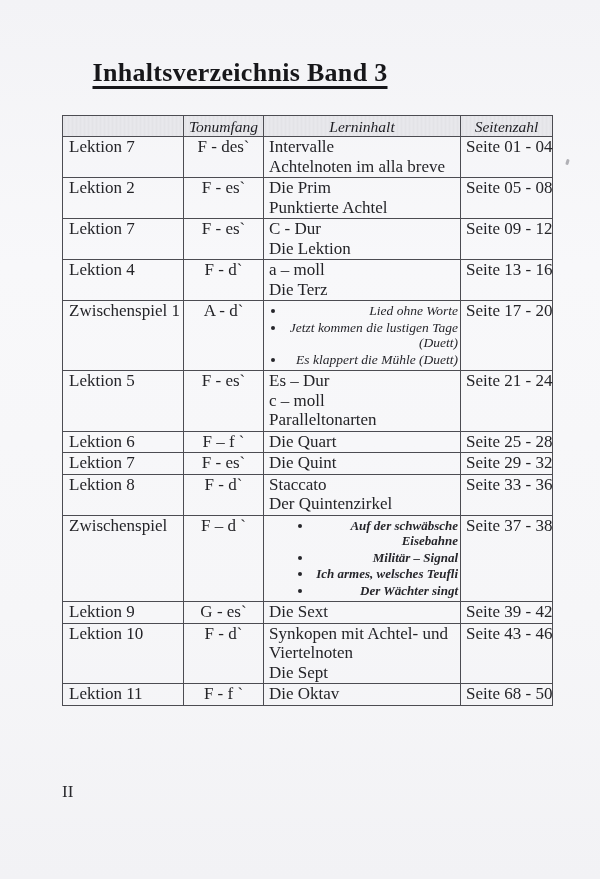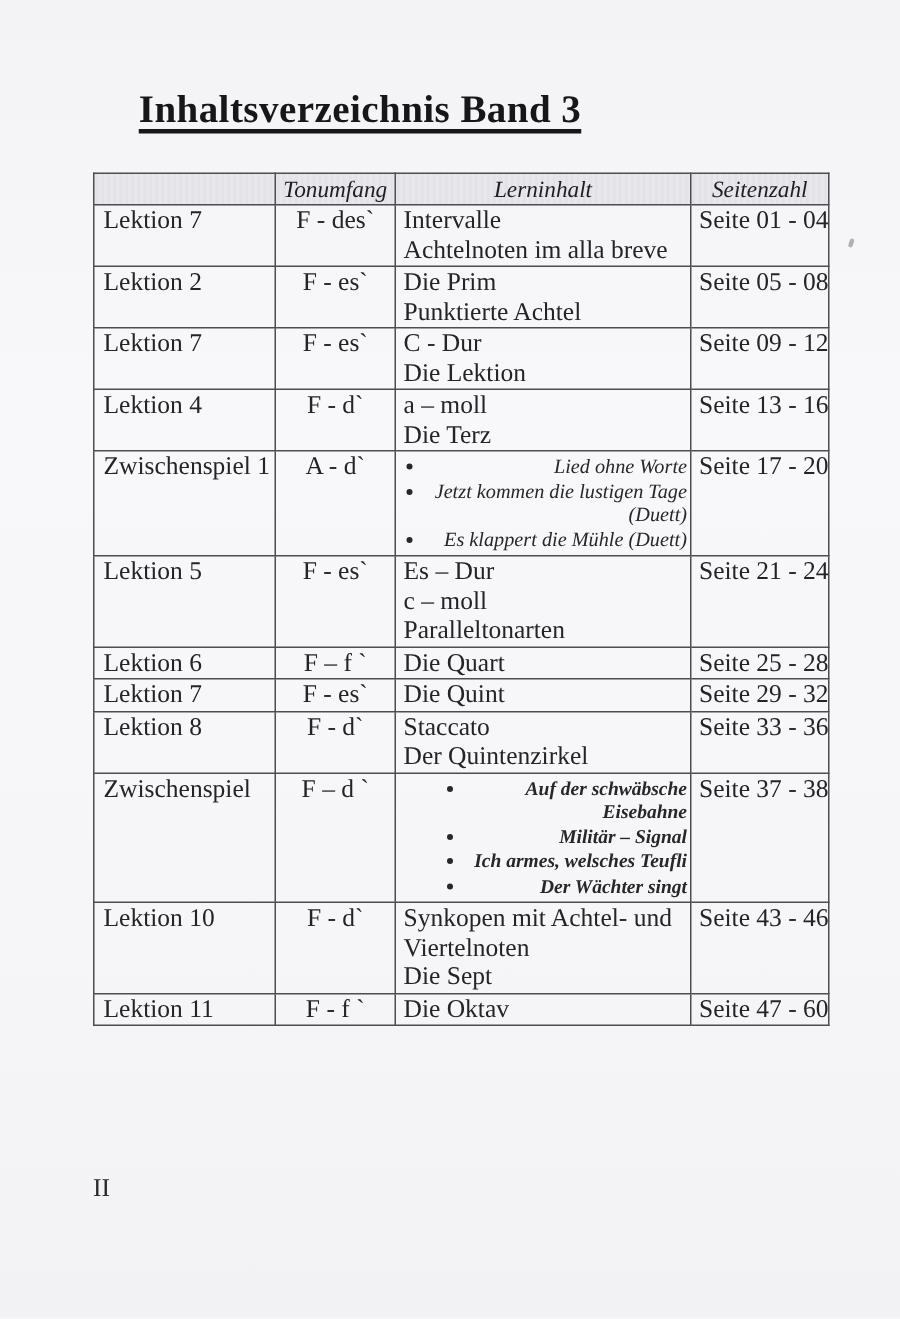--- a/index.html
+++ b/index.html
@@ -207,33 +207,41 @@
         <ul class="bullets indented">
           <li>Auf der schwäbsche Eisebahne</li>
           <li>Militär – Signal</li>
           <li>Ich armes, welsches Teufli</li>
           <li>Der Wächter singt</li>
         </ul>
       </td>
       <td class="c-pages"><span>Seite 37 - 38</span></td>
     </tr>
     <tr>
+      <td class="c-lesson"><span>Lektion 9</span></td>
+      <td class="c-range"><span>G - es`</span></td>
+      <td class="c-content">
+        <div class="line">Die Sext</div>
+      </td>
+      <td class="c-pages"><span>Seite 39 - 42</span></td>
+    </tr>
+    <tr>
       <td class="c-lesson"><span>Lektion 10</span></td>
       <td class="c-range"><span>F - d`</span></td>
       <td class="c-content">
         <div class="line">Synkopen mit Achtel- und Viertelnoten</div>
         <div class="line">Die Sept</div>
       </td>
       <td class="c-pages"><span>Seite 43 - 46</span></td>
     </tr>
     <tr>
       <td class="c-lesson"><span>Lektion 11</span></td>
       <td class="c-range"><span>F - f `</span></td>
       <td class="c-content">
         <div class="line">Die Oktav</div>
       </td>
-      <td class="c-pages"><span>Seite 47 - 60</span></td>
+      <td class="c-pages"><span>Seite 68 - 50</span></td>
     </tr>
   </tbody>
 </table>
 
 <div class="page-number">II</div>
 <div class="scan-speck"></div>
 
 </body></html>

